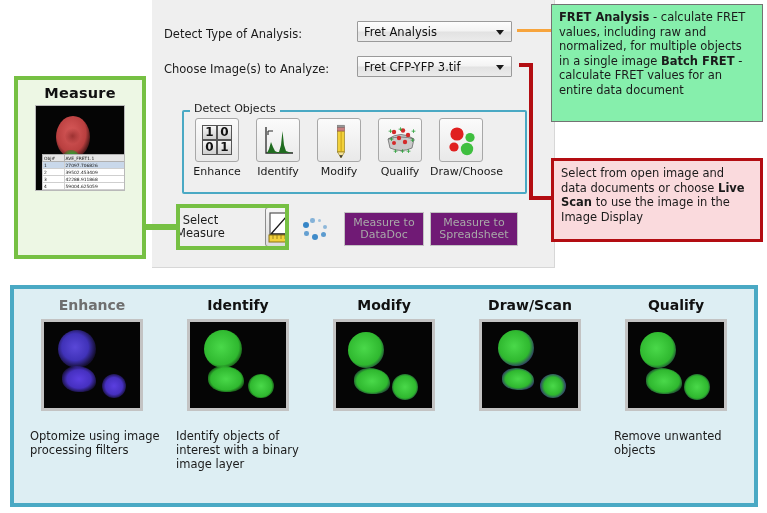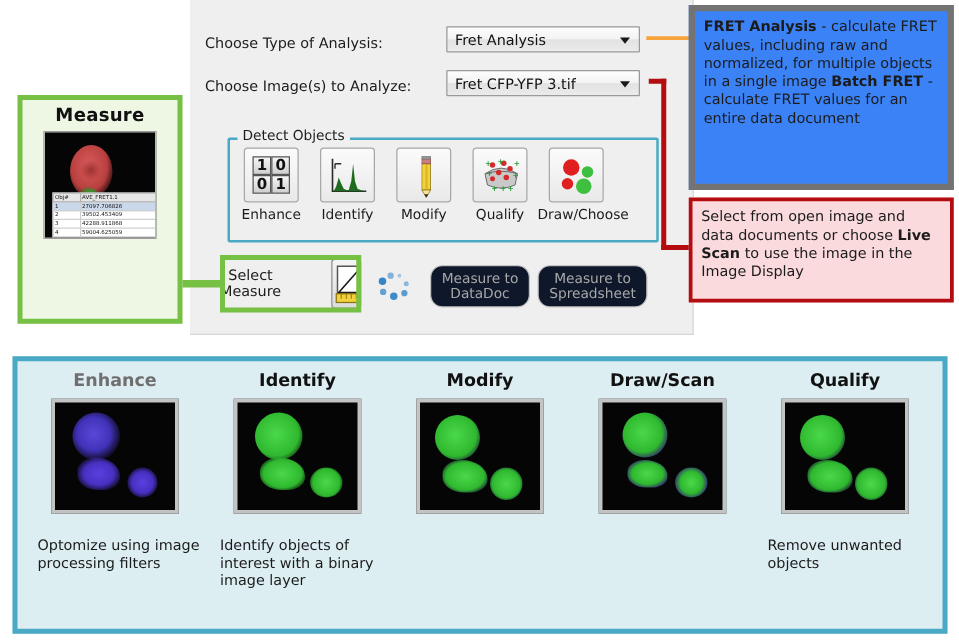--- a/index.html
+++ b/index.html
@@ -107,22 +107,22 @@
     position: relative; overflow: hidden;
   }
 
   .spinner { position: absolute; left: 302px; top: 218px; width: 30px; height: 22px; }
   .spinner i {
     position: absolute; border-radius: 50%; background: #2b7fc4; display: block;
   }
 
   .ghost-btn {
     position: absolute; top: 212px; height: 34px;
-    background: #0f172a;
-    border: 1px solid #c2c2c2; border-radius: 10px;
+    background: #701a75;
+    border: 1px solid #c2c2c2; border-radius: 0;
     color: #a8a8a8; font-size: 11px;
     display: flex; align-items: center; justify-content: center;
     text-align: center; line-height: 12px;
   }
 
   
   .measure-card {
     position: absolute; left: 14px; top: 76px;
     width: 132px; height: 183px;
     background: #edf7e4;
@@ -154,22 +154,22 @@
   .mini-tbl td { border: .5px solid #cfcfcf; padding: .5px 1px; }
   .mini-tbl tr:first-child td { background: #c9d8ea; }
 
   
   .callout {
     position: absolute;
     font-size: 11.5px; line-height: 14.5px; color: #1b1b1b;
     padding: 5px 7px;
   }
   .callout-orange {
-    left: 551px; top: 4px; width: 212px; height: 148px;
-    background: #3b82f6; border: 5px solid #737373;
+    left: 551px; top: 4px; width: 212px; height: 118px;
+    background: #86efac; border: 1px solid #737373;
   }
   .callout-red {
     left: 551px; top: 158px; width: 212px; height: 84px;
     background: #fadadd; border: 3px solid #b30d12;
   }
   .callout b { font-weight: bold; }
 
   
   .conn { position: absolute; }
 
@@ -196,21 +196,21 @@
   }
   .cell { position: absolute; border-radius: 50%; }
 </style>
 </head>
 <body>
 
 <div id="root">
 
   <div class="app-panel">
 
-    <div class="row-label" style="left:12px; top:27px;">Choose Type of Analysis:</div>
+    <div class="row-label" style="left:12px; top:27px;">Detect Type of Analysis:</div>
 
     <div class="combo" style="left:205px; top:21px; width:155px;">
       <span class="val">Fret Analysis</span>
       <span class="arrow"></span>
     </div>
 
     <div class="row-label" style="left:12px; top:62px;">Choose Image(s) to Analyze:</div>
 
     <div class="combo" style="left:205px; top:56px; width:155px;align-items:center;">
       <span class="val">Fret CFP-YFP 3.tif</span>

